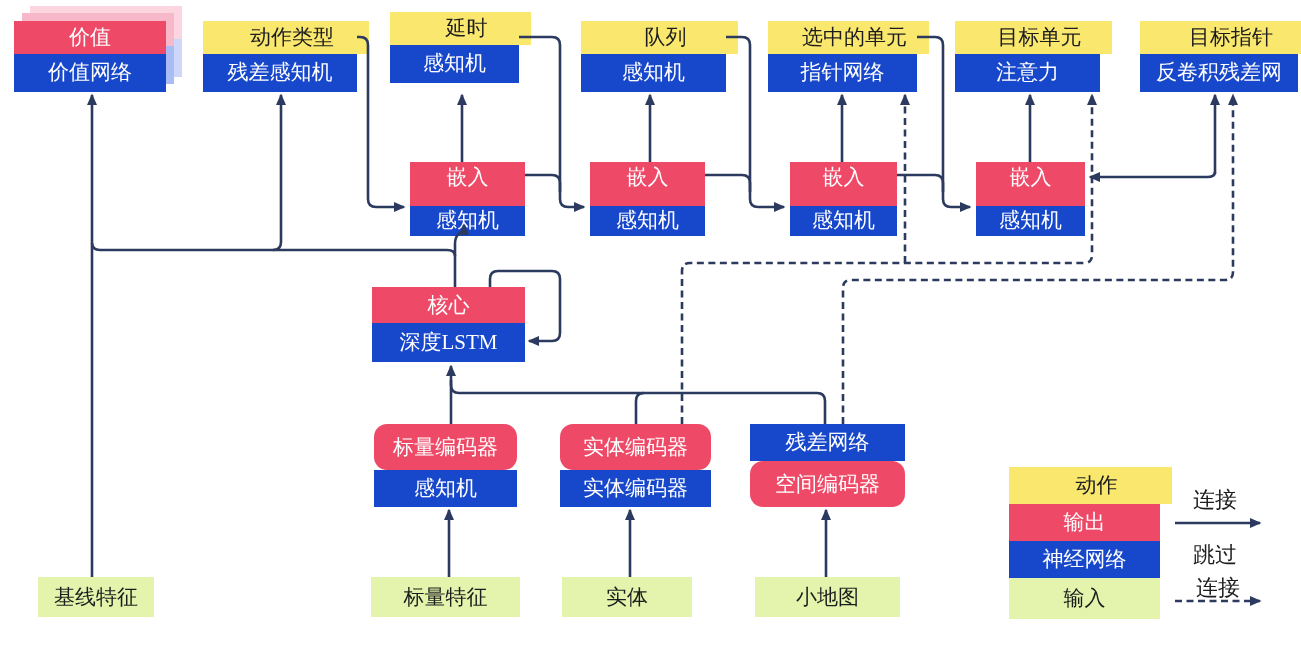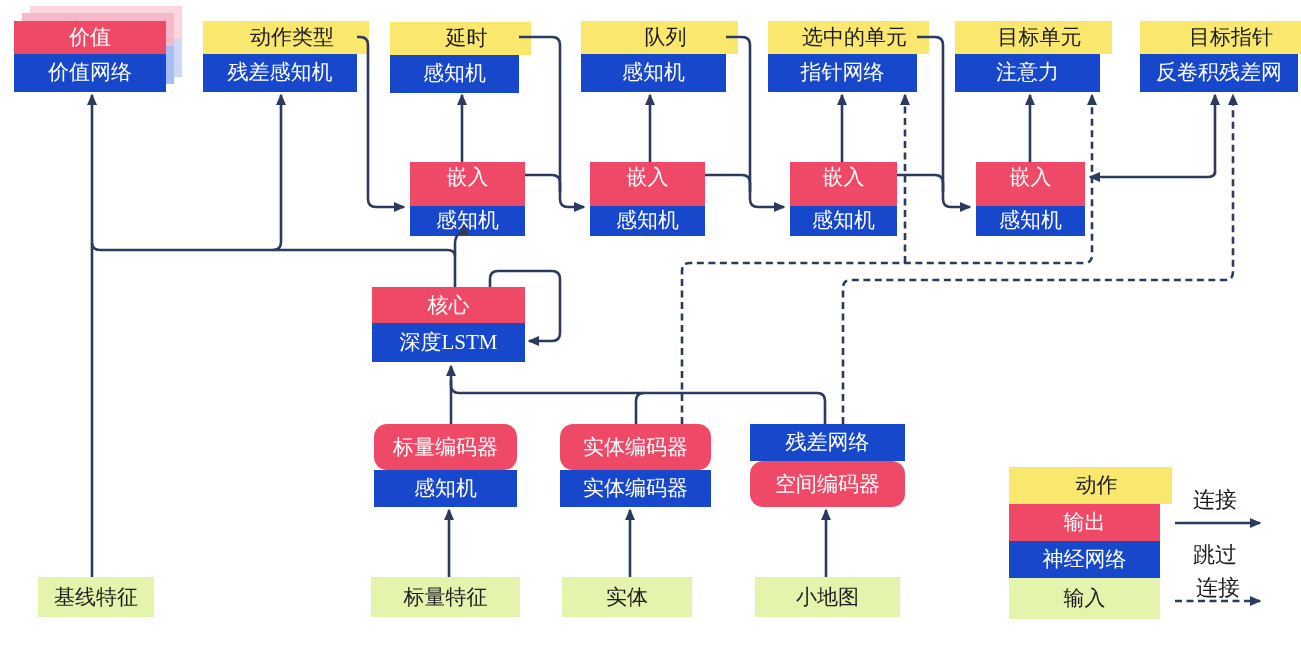--- a/index.html
+++ b/index.html
@@ -64,21 +64,21 @@
   </div>
 
   <div class="node head" style="left:14px;top:21px;width:152px;">
     <div class="band sm t red">价值</div>
     <div class="band sm b blue">价值网络</div>
   </div>
   <div class="node head" style="left:203px;top:21px;width:154px;">
     <div class="band sm t yellow">动作类型</div>
     <div class="band sm b blue">残差感知机</div>
   </div>
-  <div class="node head" style="left:390px;top:22px;width:129px;">
+  <div class="node head" style="left:390px;top:12px;width:129px;">
     <div class="band sm t yellow">延时</div>
     <div class="band sm b blue">感知机</div>
   </div>
   <div class="node head" style="left:581px;top:21px;width:145px;">
     <div class="band sm t yellow">队列</div>
     <div class="band sm b blue">感知机</div>
   </div>
   <div class="node head" style="left:768px;top:21px;width:149px;font-family:Liberation Serif, serif;">
     <div class="band sm t yellow">选中的单元</div>
     <div class="band sm b blue">指针网络</div>

